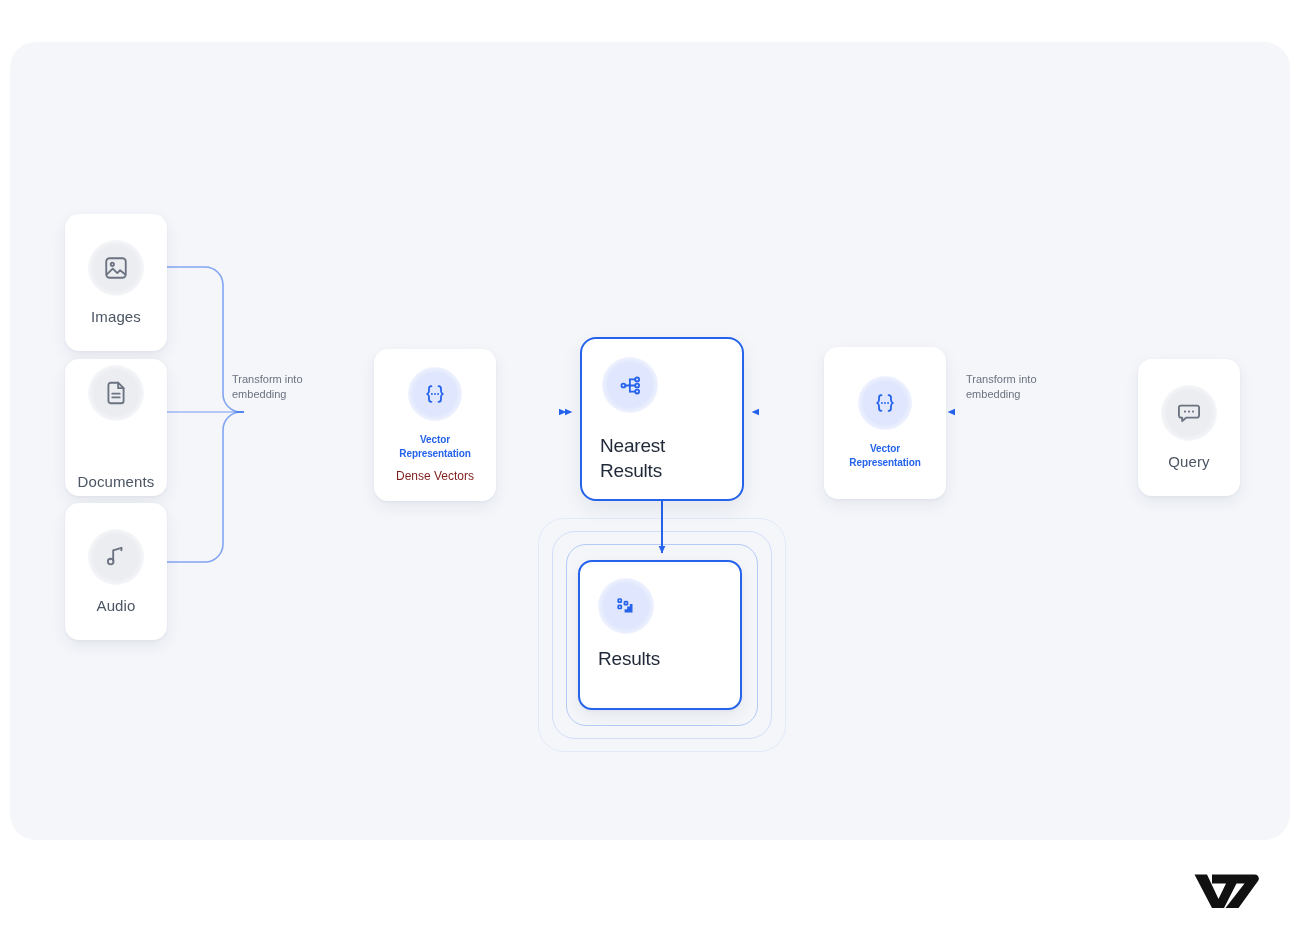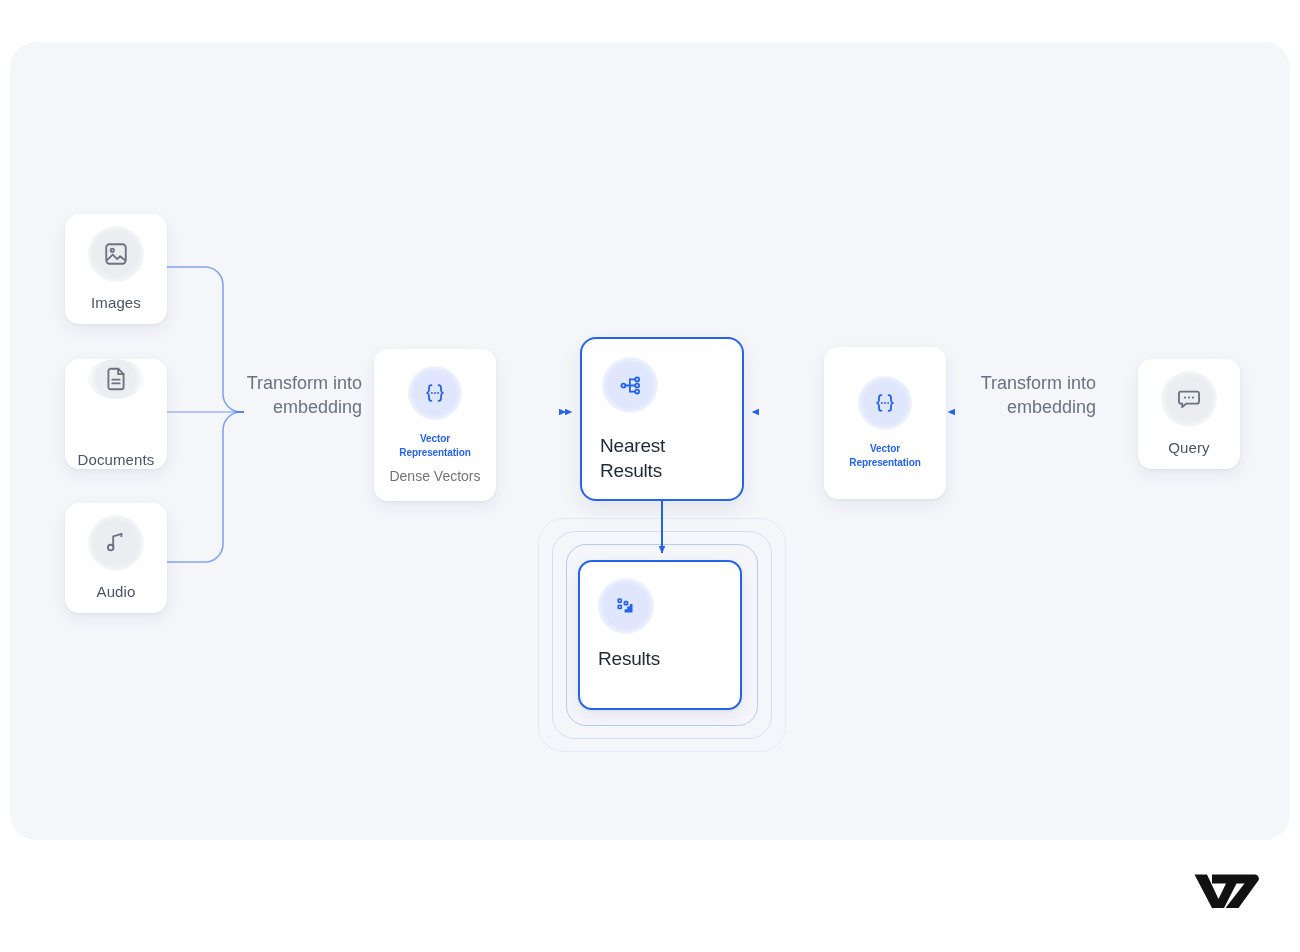--- a/index.html
+++ b/index.html
@@ -55,41 +55,41 @@
     font-size: 15px;
     color: #4b5563;
     letter-spacing: 0.1px;
     text-align: center;
     line-height: 1.2;
   }
 
   
   .media-card {
     width: 102px;
-    height: 110px;
+    height: 137px;
     gap: 0;
   }
   .media-card .icon-halo { width: 56px; height: 56px; margin-bottom: 12px; }
 
   
   .vec-card { width: 122px; height: 152px; }
   .vec-card .icon-halo { width: 54px; height: 54px; }
   .vec-title {
     margin-top: 12px;
     font-size: 10px;
     font-weight: bold;
     color: #2563eb;
     text-align: center;
     line-height: 1.42;
     letter-spacing: -0.1px;
   }
   .vec-sub {
     margin-top: 8px;
-    font-size: 14px;
-    color: #737373;
+    font-size: 12px;
+    color: #7f1d1d;
     text-align: center;
   }
 
   
   #nn-card {
     width: 164px;
     height: 164px;
     border: 2px solid #2563eb;
     border-radius: 16px;
     align-items: flex-start;
@@ -140,23 +140,23 @@
   .results-title {
     margin-top: 14px;
     font-size: 19px;
     color: #1f2937;
     letter-spacing: -0.2px;
   }
 
   
   .edge-label {
     position: absolute;
-    font-size: 18px;
+    font-size: 11px;
     color: #6b7280;
-    text-align: right;
+    text-align: left;
     line-height: 1.32;
   }
 
   
   #wires {
     position: absolute;
     left: 0; top: 0;
     width: 1300px; height: 952px;
     pointer-events: none;
   }

